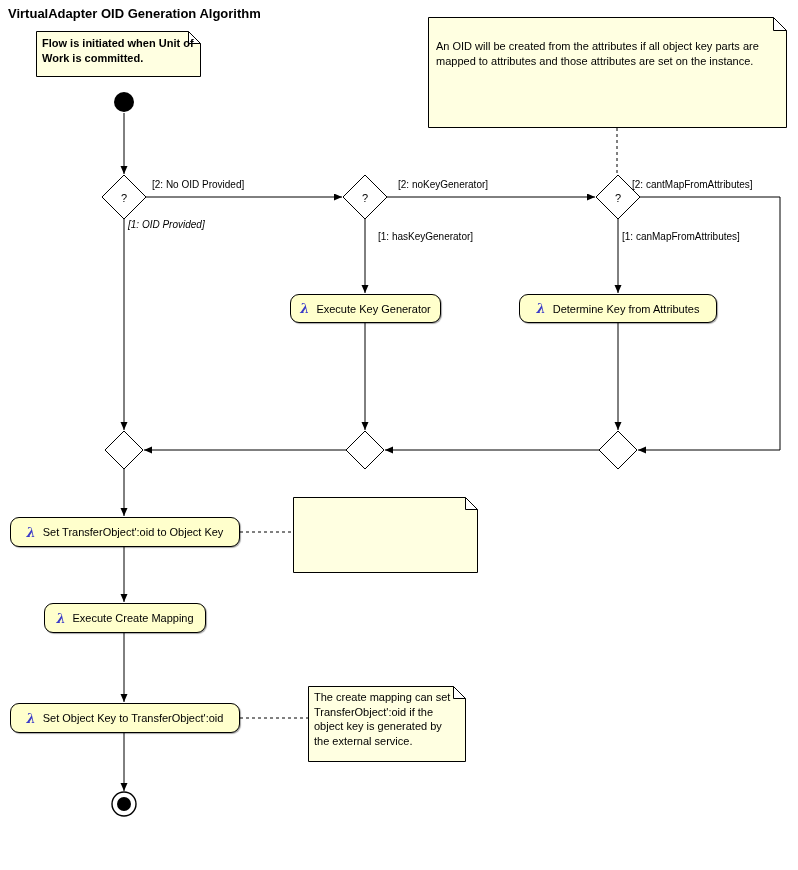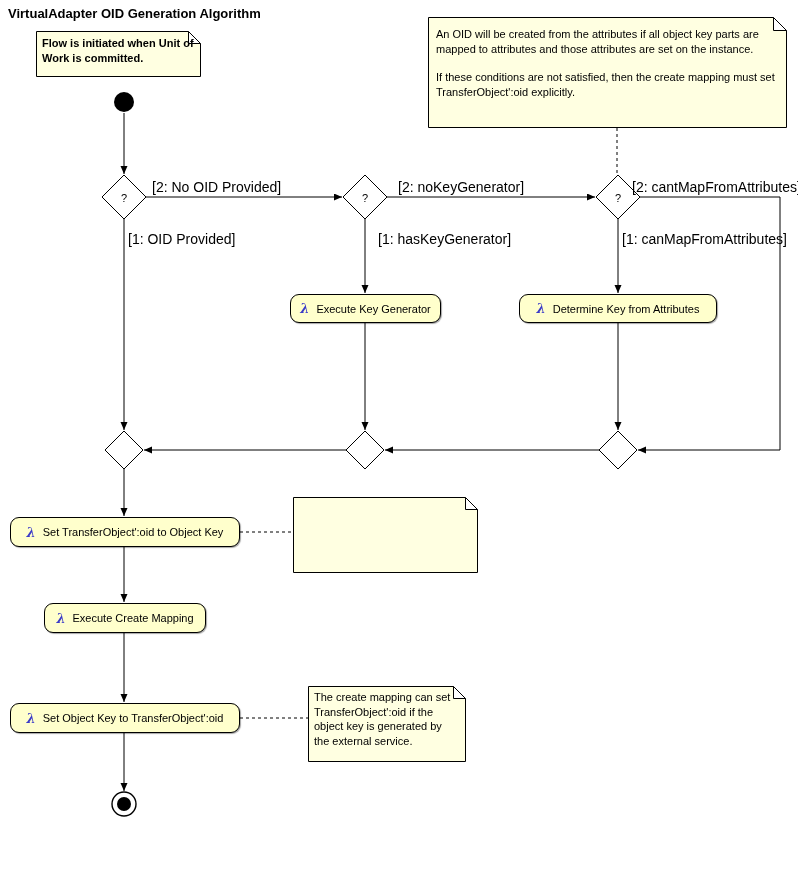--- a/index.html
+++ b/index.html
@@ -8,35 +8,35 @@
     font-family:"Liberation Sans", sans-serif; color:#000; overflow:hidden;
   }
   .layer { position:absolute; left:0; top:0; }
   .title {
     position:absolute; left:8px; top:6px;
     font-size:13px; font-weight:bold; white-space:nowrap;
   }
   .note-text {
     position:absolute; font-size:11px; line-height:14.5px; color:#000;
   }
-  .note-text p { margin:4px 0 14px 0; }
+  .note-text p { margin:16px 0 14px 0; }
   .note-text p:last-child { margin-bottom:0; }
   .activity {
     position:absolute; box-sizing:border-box;
     background:#ffffcc; border:1.4px solid #000; border-radius:9px;
     box-shadow:1px 1px 1px rgba(0,0,0,0.35);
     display:flex; align-items:center; justify-content:center; gap:7px;
     font-size:11px; white-space:nowrap; padding:0 8px;
   }
   .lambda {
     color:#3a3ac8; font-family:"DejaVu Serif", serif;
     font-style:italic; font-weight:bold; font-size:13px; line-height:1;
   }
   .guard {
-    position:absolute; font-size:14px; white-space:nowrap; color:#000;
+    position:absolute; font-size:10px; white-space:nowrap; color:#000;
   }
   .qmark {
     position:absolute; font-size:11px; color:#000;
     transform:translate(-50%,-50%);
   }
 </style>
 </head>
 <body>
 
 <div class="stage">
@@ -98,28 +98,27 @@
       <circle cx="124" cy="804" r="7" fill="#000"></circle>
     </g>
   </svg>
 
   <div class="title">VirtualAdapter OID Generation Algorithm</div>
 
   <div class="note-text" style="left:42px; top:36px; width:152px;font-weight:bold;">Flow is initiated when Unit of Work is committed.</div>
 
   <div class="note-text" style="left:436px; top:23px; width:342px;">
     <p>An OID will be created from the attributes if all object key parts are mapped to attributes and those attributes are set on the instance.</p>
-    <p>If these conditions are not satisfied, then the create mapping must set TransferObject':oid explicitly.</p>
   </div>
 
 
   <div class="note-text" style="left:314px; top:690px; width:145px;">The create mapping can set TransferObject':oid if the object key is generated by the external service.</div>
 
   <div class="guard" style="left:152px; top:179px;">[2: No OID Provided]</div>
-  <div class="guard" style="left:128px; top:231px;">[1: OID Provided]</div>
+  <div class="guard" style="left:128px; top:219px;font-style:italic;">[1: OID Provided]</div>
   <div class="guard" style="left:389px; top:179px;padding-left:9px;">[2: noKeyGenerator]</div>
   <div class="guard" style="left:378px; top:231px;">[1: hasKeyGenerator]</div>
   <div class="guard" style="left:632px; top:179px;">[2: cantMapFromAttributes]</div>
   <div class="guard" style="left:622px; top:231px;text-align:right;">[1: canMapFromAttributes]</div>
 
   <div class="qmark" style="left:124px; top:198px;">?</div>
   <div class="qmark" style="left:365px; top:198px;">?</div>
   <div class="qmark" style="left:618px; top:198px;">?</div>
 
   <div class="activity" style="left:290px; top:294px; width:151px; height:29px;">

